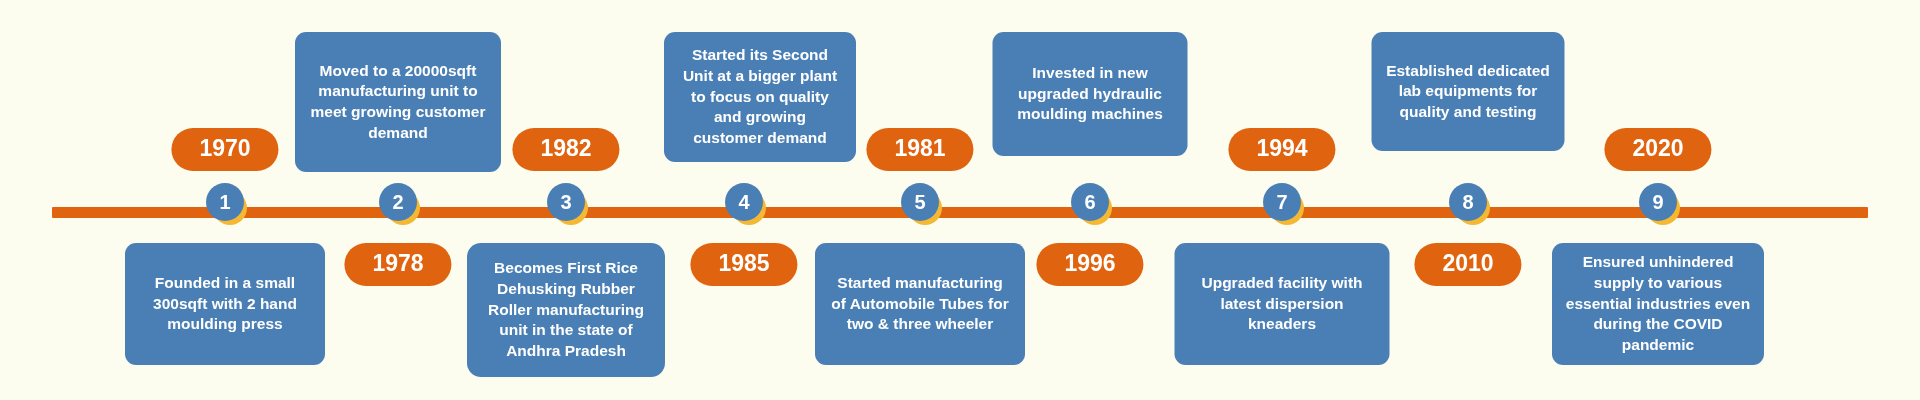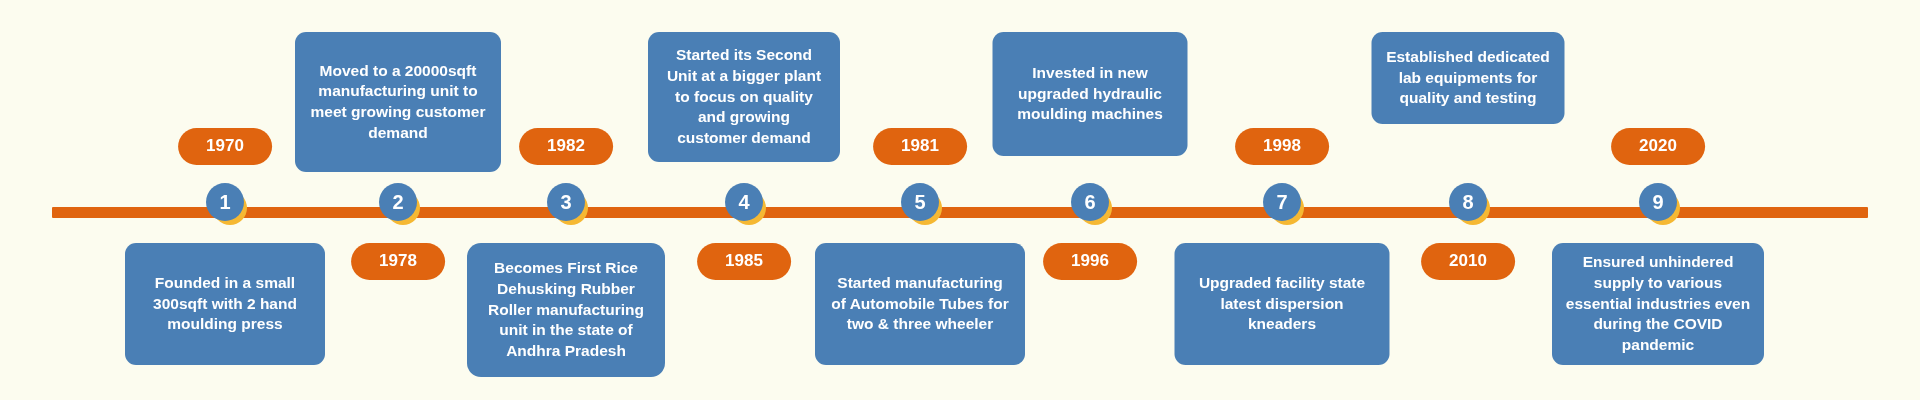--- a/index.html
+++ b/index.html
@@ -50,21 +50,21 @@
     line-height:1;
   }
 
   
   .pill{
     position:absolute;
     left:50%;
     transform:translateX(-50%);
     background:#e0640f;
     color:#ffffff;
-    font-size:17px;
+    font-size:23px;
     font-weight:bold;
     border-radius:22px;
     padding:9px 28px 11px;
     white-space:nowrap;
     line-height:1;
     z-index:4;
   }
 
   
   .card{
@@ -118,21 +118,21 @@
       <div class="step up" style="left: 566px;">
         <div class="pill">1982</div>
         <div class="card" style="width: 198px; height: 134px; border-radius: 14px;">Becomes First Rice Dehusking Rubber Roller manufacturing unit in the state of Andhra Pradesh</div>
         <div class="node">
           <span class="crescent"></span>
           <span class="disc">3</span>
         </div>
       </div>
       <div class="step down" style="left: 744px;">
         <div class="pill">1985</div>
-        <div class="card" style="width: 192px; height: 130px;">Started its Second Unit at a bigger plant to focus on quality and growing customer demand</div>
+        <div class="card" style="width: 192px; height: 130px; margin-left: 16px;">Started its Second Unit at a bigger plant to focus on quality and growing customer demand</div>
         <div class="node">
           <span class="crescent"></span>
           <span class="disc">4</span>
         </div>
       </div>
       <div class="step up" style="left: 920px;">
         <div class="pill">1981</div>
         <div class="card" style="width: 210px; height: 122px;">Started manufacturing of Automobile Tubes for two &amp; three wheeler</div>
         <div class="node">
           <span class="crescent"></span>
@@ -141,30 +141,30 @@
       </div>
       <div class="step down" style="left: 1090px;">
         <div class="pill">1996</div>
         <div class="card" style="width: 195px; height: 124px;">Invested in new upgraded hydraulic moulding machines</div>
         <div class="node">
           <span class="crescent"></span>
           <span class="disc">6</span>
         </div>
       </div>
       <div class="step up" style="left: 1282px;">
-        <div class="pill">1998</div>
-        <div class="card" style="width: 215px; height: 122px;">Upgraded facility state latest dispersion kneaders</div>
+        <div class="pill">1994</div>
+        <div class="card" style="width: 215px; height: 122px;">Upgraded facility with latest dispersion kneaders</div>
         <div class="node">
           <span class="crescent"></span>
           <span class="disc">7</span>
         </div>
       </div>
       <div class="step down" style="left: 1468px;">
         <div class="pill">2010</div>
-        <div class="card" style="width: 193px; height: 92px;">Established dedicated lab equipments for quality and testing</div>
+        <div class="card" style="width: 193px; height: 119px;">Established dedicated lab equipments for quality and testing</div>
         <div class="node">
           <span class="crescent"></span>
           <span class="disc">8</span>
         </div>
       </div>
       <div class="step up" style="left: 1658px;">
         <div class="pill">2020</div>
         <div class="card" style="width: 212px; height: 122px;">Ensured unhindered supply to various essential industries even during the COVID pandemic</div>
         <div class="node">
           <span class="crescent"></span>

